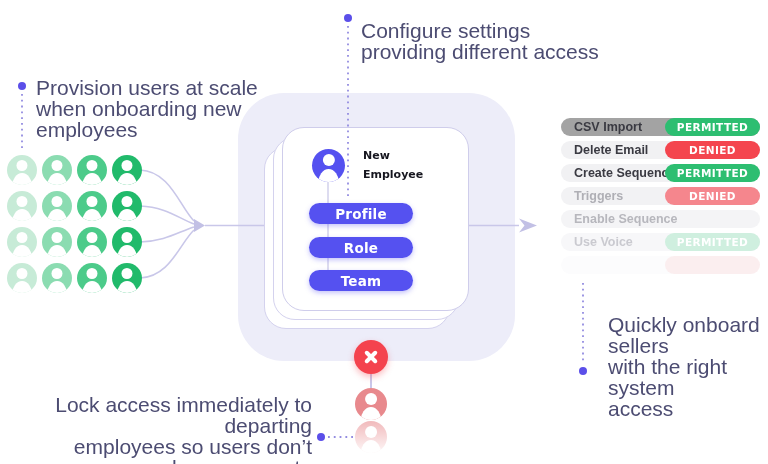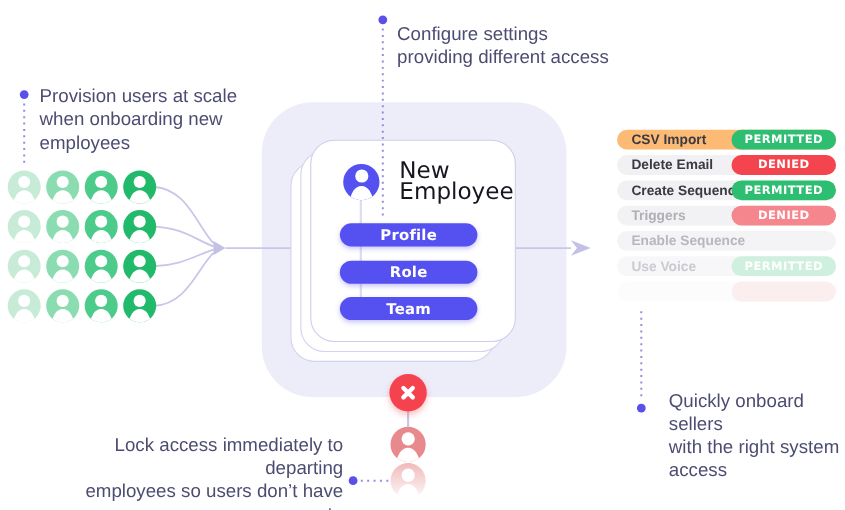--- a/index.html
+++ b/index.html
@@ -2,24 +2,24 @@
 <html><head>
 <meta charset="utf-8">
 <style>
   html,body{margin:0;padding:0;background:#fff;}
   .canvas{
     position:relative;width:768px;height:464px;background:#ffffff;overflow:hidden;
     font-family:"Liberation Sans", sans-serif;color:#4C4C72;
   }
   svg.layer{position:absolute;left:0;top:0;pointer-events:none;}.z2{z-index:2}.z6{z-index:6}
 
-  .note{position:absolute;font-size:17px;line-height:21px;white-space:pre-line;color:#4C4C72;}
+  .note{position:absolute;font-size:21px;line-height:21px;white-space:pre-line;color:#4C4C72;}
   .note-top{left:361px;top:20px;}
   .note-left{left:36px;top:77px;}
-  .note-br{left:608px;top:314px;margin-top:40px;}
+  .note-br{left:608px;top:314px;}
   .note-bl{left:40px;top:394px;width:272px;text-align:right;}
 
   
   .avatar-grid{position:absolute;left:7px;top:155px;display:grid;
     grid-template-columns:repeat(4,30px);grid-auto-rows:30px;gap:6px 5px;z-index:4;}
   .persona{position:relative;border-radius:50%;overflow:hidden;width:100%;height:100%;}
   .persona::before{content:'';position:absolute;top:15%;left:50%;transform:translateX(-50%);
     width:37%;height:37%;background:#fff;border-radius:50%;}
   .persona::after{content:'';position:absolute;top:60%;left:50%;transform:translateX(-50%);
     width:66%;height:52%;background:#fff;border-radius:50% 50% 0 0 / 90% 90% 0 0;}
@@ -27,23 +27,23 @@
   
   .panel{position:absolute;left:238px;top:93px;width:277px;height:268px;border-radius:46px;
     background:#EDEDF9;z-index:1;}
   .card-ghost{position:absolute;background:#fff;border:1px solid #D4D2EE;border-radius:22px;z-index:3;}
   .ghost2{left:264px;top:147px;width:184px;height:180px;}
   .ghost1{left:273px;top:137px;width:184px;height:181px;}
   .card{position:absolute;left:282px;top:127px;width:185px;height:182px;background:#fff;
     border:1px solid #CFCDEB;border-radius:22px;z-index:3;}
   .card-connector{position:absolute;left:44px;top:52px;width:2px;height:100px;background:#DDDCF0;}
   .card-avatar{position:absolute;left:29px;top:21px;width:33px;height:33px;}
-  .card-title{position:absolute;left:80px;top:18px;font-size:21px;line-height:19px;font-weight:normal;
+  .card-title{position:absolute;left:80px;top:18px;font-size:11px;line-height:19px;font-weight:bold;
     color:#16161F;white-space:pre-line;font-family:"DejaVu Sans", sans-serif;}
-  .chip{position:absolute;left:26px;width:125px;height:21px;border-radius:11px;background:#5551F0;
+  .chip{position:absolute;left:26px;width:104px;height:21px;border-radius:11px;background:#5551F0;
     color:#fff;font-weight:bold;font-size:13.5px;display:flex;align-items:center;justify-content:center;
     font-family:"DejaVu Sans", sans-serif;letter-spacing:.2px;box-shadow:0 2px 5px rgba(85,81,240,.35);}
   .chip-0{top:75px}.chip-1{top:109px}.chip-2{top:142px}
 
   
   .x-circle{position:absolute;left:354px;top:340px;width:34px;height:34px;border-radius:50%;
     background:#F4434E;z-index:4;box-shadow:0 3px 6px rgba(244,67,78,.35);}
   .x-bar{position:absolute;left:9px;top:15px;width:16px;height:4px;border-radius:2px;background:#fff;}
   .x-bar.a{transform:rotate(45deg);} .x-bar.b{transform:rotate(-45deg);}
   .red-avatar-1{position:absolute;left:355px;top:388px;width:32px;height:32px;background:#E8898D;z-index:4;}
@@ -117,21 +117,21 @@
       <div class="persona" style="background: rgb(139, 220, 177);"></div>
       <div class="persona" style="background: rgb(76, 203, 138);"></div>
       <div class="persona" style="background: rgb(33, 186, 107);"></div>
       <div class="persona" style="background: rgb(199, 235, 215);"></div>
       <div class="persona" style="background: rgb(139, 220, 177);"></div>
       <div class="persona" style="background: rgb(76, 203, 138);"></div>
       <div class="persona" style="background: rgb(33, 186, 107);"></div>
     </div>
 
   <div class="perm-list">
-      <div class="perm-row" style="background: #fdba74; opacity: 1;">
+      <div class="perm-row" style="background: #a3a3a3; opacity: 1;">
         <span class="perm-label" style="color: rgb(58, 58, 66);">CSV Import</span>
         <span class="perm-badge" style="background: rgb(45, 190, 113); color: rgb(255, 255, 255); font-size: 10.5px;">PERMITTED</span>
       </div>
       <div class="perm-row" style="background: rgb(241, 241, 243); opacity: 1;">
         <span class="perm-label" style="color: rgb(58, 58, 66);">Delete Email</span>
         <span class="perm-badge" style="background: rgb(244, 69, 78); color: rgb(255, 255, 255); font-size: 10.5px;">DENIED</span>
       </div>
       <div class="perm-row" style="background: rgb(241, 241, 243); opacity: 1;">
         <span class="perm-label" style="color: rgb(58, 58, 66);">Create Sequence</span>
         <span class="perm-badge" style="background: rgb(45, 190, 113); color: rgb(255, 255, 255); font-size: 10.5px;">PERMITTED</span>

